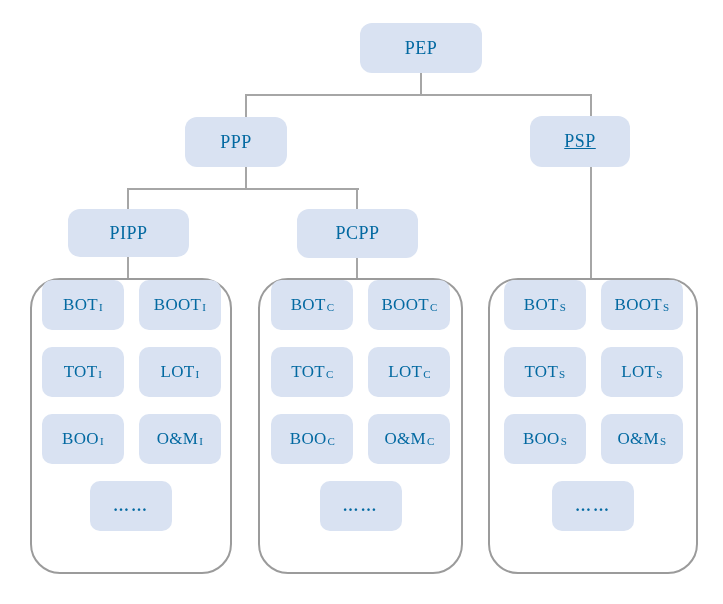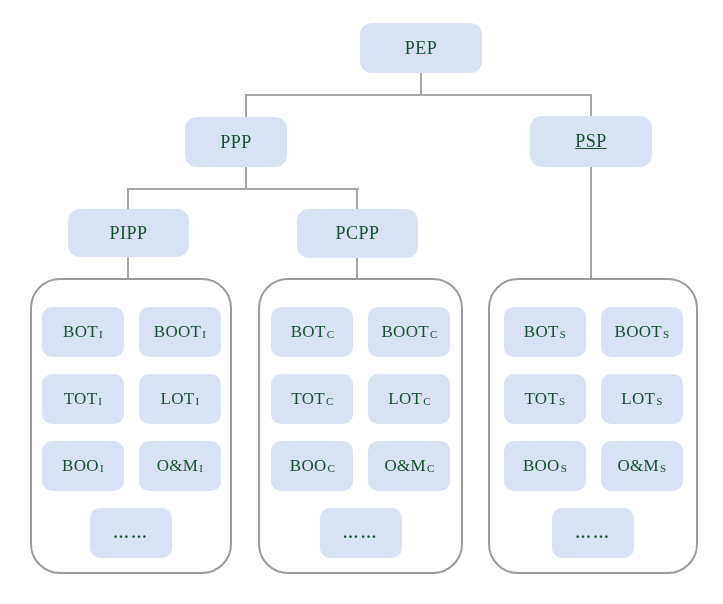--- a/index.html
+++ b/index.html
@@ -2,21 +2,21 @@
 <html style="--box_fill: #d9e2f2; --line: #a6a6a6; --group_border: #9b9b9b; --text: #000000;"><head>
 <meta charset="utf-8">
 <style>
   html, body { margin: 0; padding: 0; background: #ffffff; }
   .canvas {
     position: relative;
     width: 723px;
     height: 604px;
     background: #ffffff;
     font-family: "Liberation Serif", "DejaVu Serif", serif;
-    color: #14532d;
+    color: #0369a1;
     overflow: hidden;
   }
   .line {
     position: absolute;
     background: var(--line, #a6a6a6);
   }
   .line.v { width: 2px; }
   .line.h { height: 2px; }
   .node {
     position: absolute;
@@ -30,21 +30,20 @@
   }
   .group {
     position: absolute;
     background: #ffffff;
     border: 2px solid var(--group_border, #9b9b9b);
     border-radius: 30px;
     box-sizing: border-box;
     display: flex;
     flex-direction: column;
     align-items: center;
-    padding-top: 27px;
     gap: 17px;
   }
   .row {
     display: flex;
     gap: 15px;
     justify-content: center;
   }
   .cbox {
     width: 82px;
     height: 50px;
@@ -84,21 +83,21 @@
   <div class="line v" style="left:127px; top:188px; height:22px;"></div>
   <div class="line v" style="left:356px; top:188px; height:22px;"></div>
 
   <div class="line v" style="left:127px; top:255px; height:24px;"></div>
   <div class="line v" style="left:356px; top:256px; height:23px;"></div>
   <div class="line v" style="left:590px; top:165px; height:114px;"></div>
 
   <div class="node" style="left:360px; top:23px; width:122px; height:50px;">PEP</div>
 
   <div class="node" style="left:185px; top:117px; width:102px; height:50px;">PPP</div>
-  <div class="node" style="left:530px; top:116px; width:122px; height:51px;text-decoration:underline;">PSP</div>
+  <div class="node" style="left:530px; top:116px; width:100px; height:51px;text-decoration:underline;">PSP</div>
 
   <div class="node" style="left:68px; top:209px; width:121px; height:48px;">PIPP</div>
   <div class="node" style="left:297px; top:209px; width:121px; height:49px;">PCPP</div>
 
   <div class="group" style="left:30px; top:278px; width:202px; height:296px;">
     <div class="row">
       <div class="cbox">
           <span>BOT</span>
           <sub>I</sub>
         </div>

